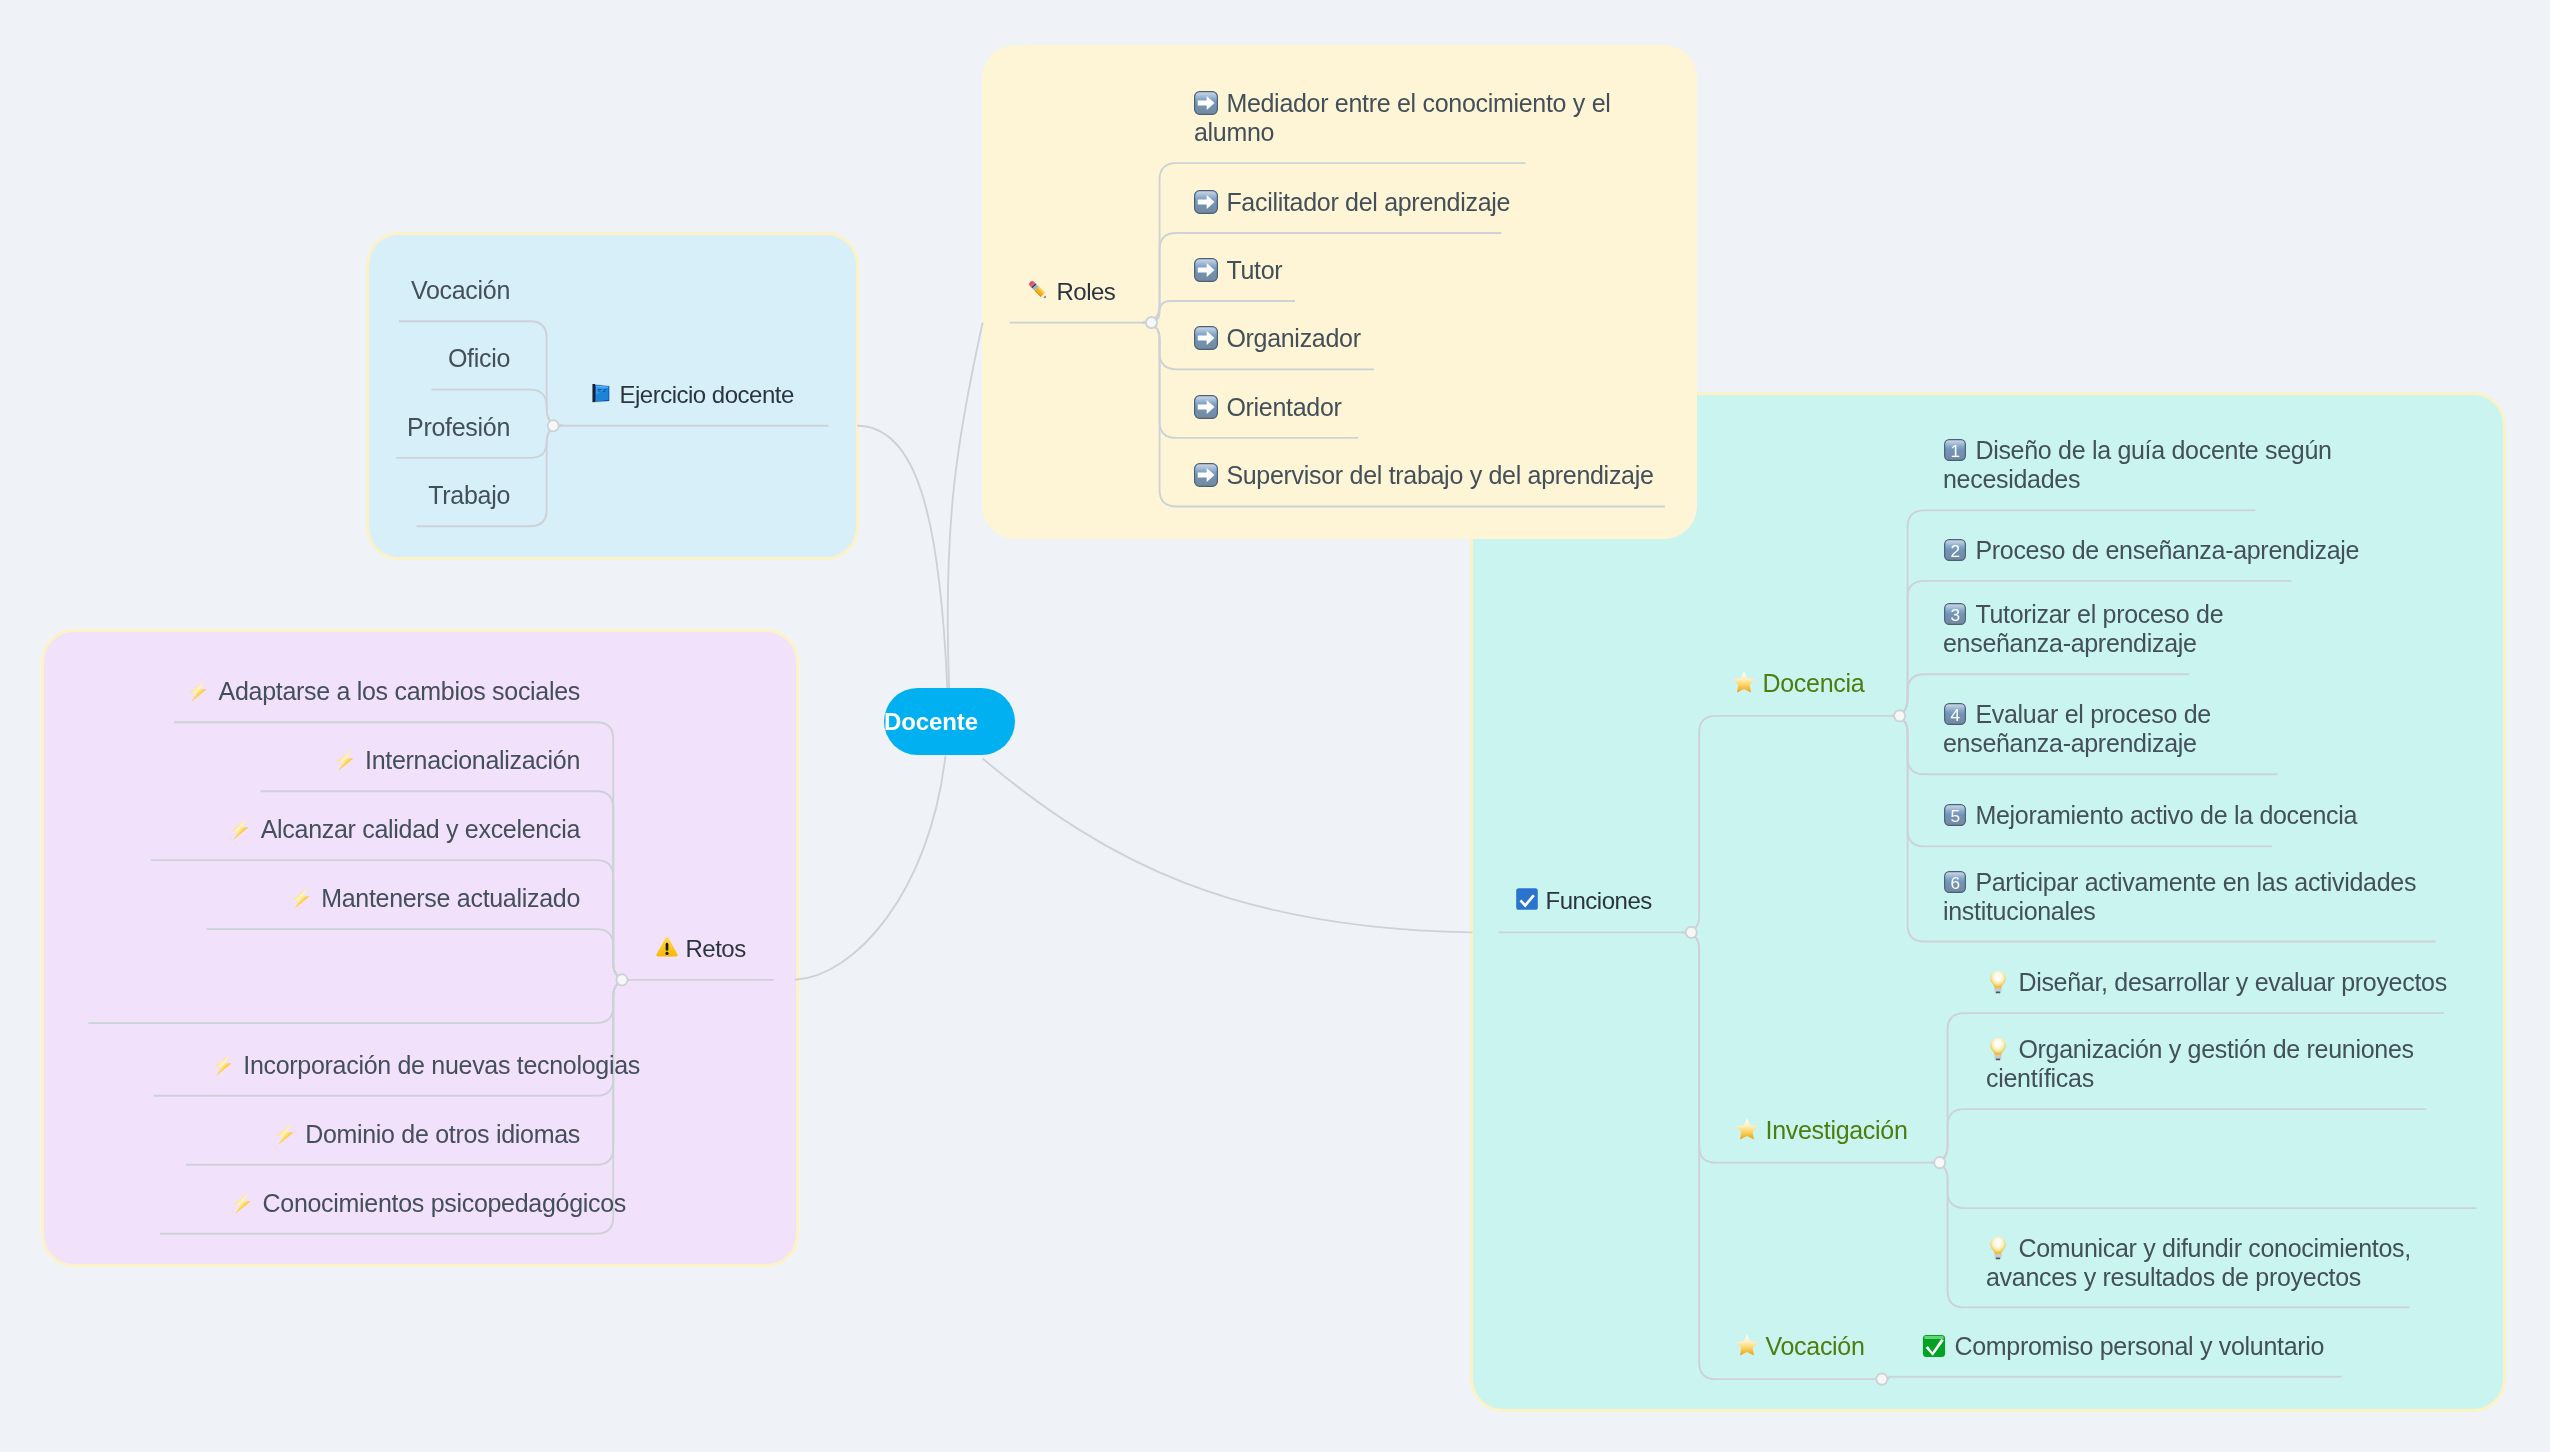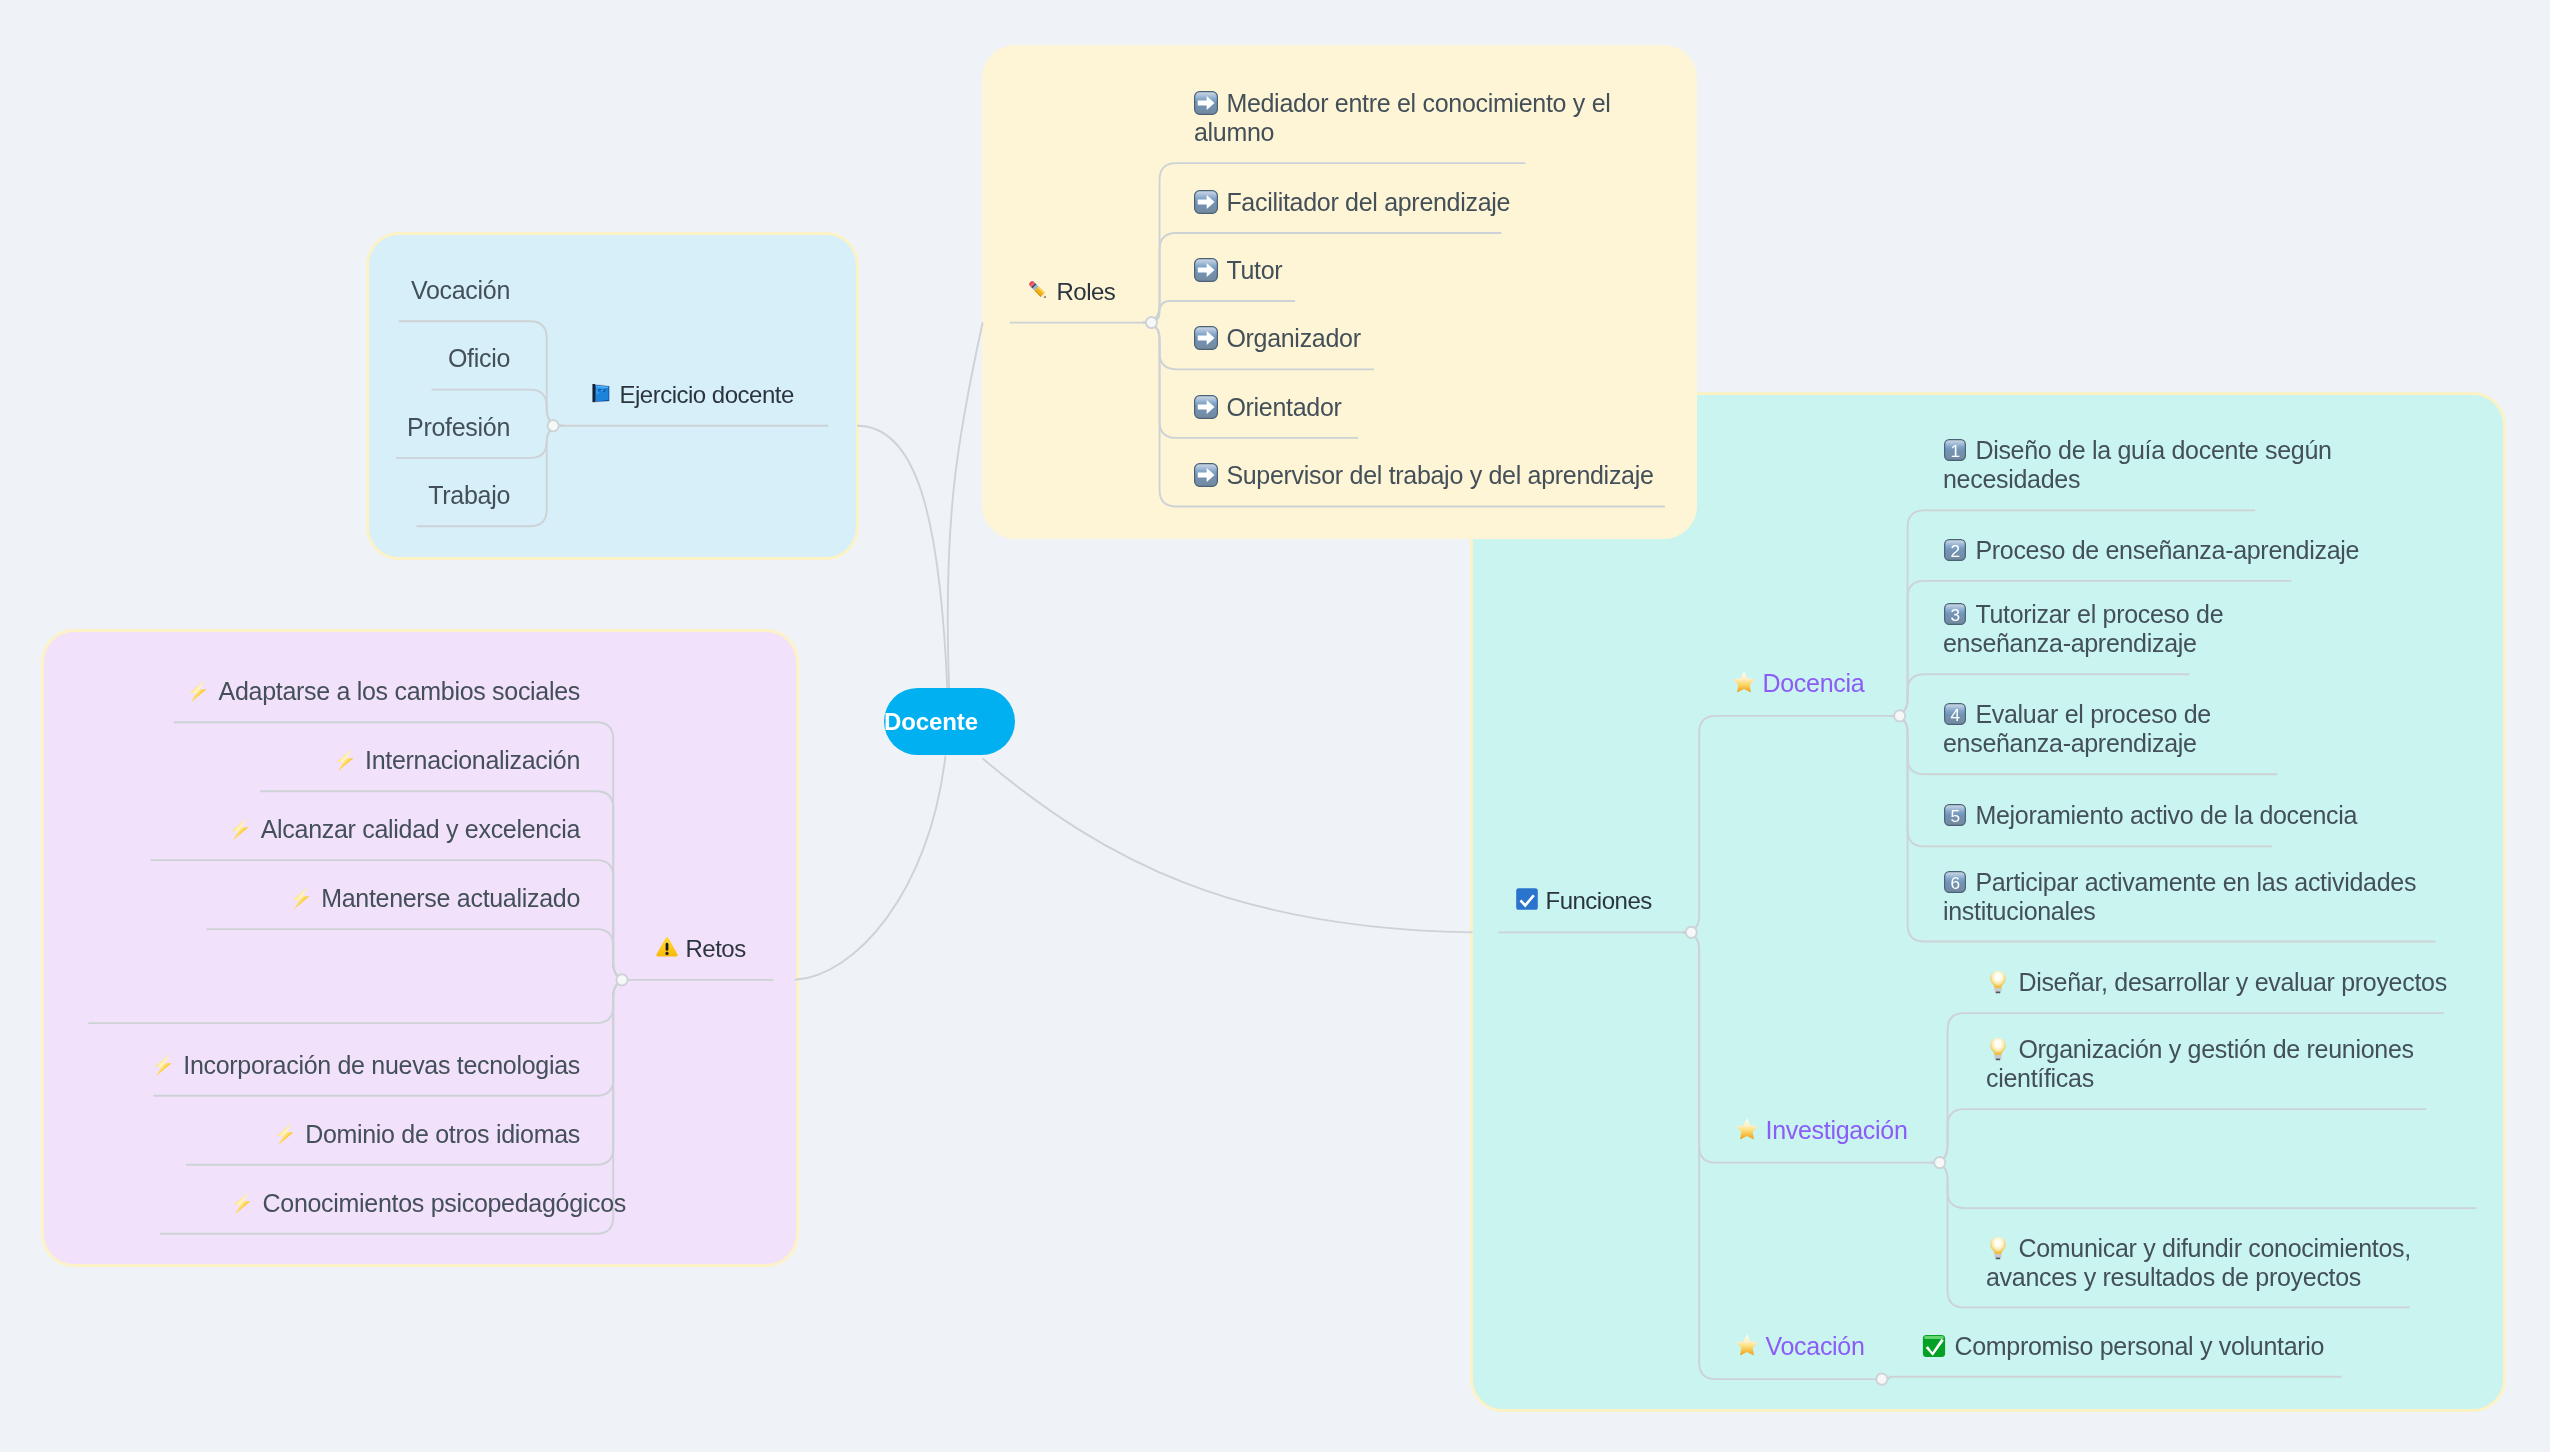--- a/index.html
+++ b/index.html
@@ -3,21 +3,21 @@
 <meta charset="utf-8">
 <title>Docente</title>
 <style>
 html,body{margin:0;padding:0;background:#eff3f7;}
 body{width:2550px;height:1452px;overflow:hidden;font-family:"Liberation Sans",sans-serif;}
 #stage{position:relative;width:2550px;height:1452px;background:#eff3f7;}
 .box{position:absolute;box-sizing:border-box;}
 svg.links{position:absolute;left:0;top:0;width:2550px;height:1452px;overflow:visible;}
 .leaf{position:absolute;color:#434f59;font-size:25px;line-height:29px;letter-spacing:-0.3px;}
 .ttl{position:absolute;color:#2b353f;font-weight:400;line-height:29px;white-space:nowrap;letter-spacing:-0.5px;}
-.sub{position:absolute;color:#8b5cf6;line-height:29px;white-space:nowrap;letter-spacing:-0.3px;}
+.sub{position:absolute;color:#4d7c0f;line-height:29px;white-space:nowrap;letter-spacing:-0.3px;}
 .ico{display:inline-block;}
 .lic{vertical-align:-2.8px;margin-right:8.4px;}
 .tic{vertical-align:-1.9px;margin-right:6.5px;}
 .root{position:absolute;background:#00b0f0;color:#fff;font-weight:700;font-size:24px;letter-spacing:-0.1px;
       border-radius:37px;display:flex;align-items:center;}
 </style>
 </head>
 <body>
 
 <div id="stage">
@@ -228,21 +228,21 @@
           <linearGradient id="ghv" x1="0.10" y1="0.0" x2="0.90" y2="1.0">
             <stop offset="0" stop-color="#f09a12"></stop>
             <stop offset="0.22" stop-color="#ffd44a"></stop>
             <stop offset="0.46" stop-color="#fff6cc"></stop>
             <stop offset="0.62" stop-color="#ffd142"></stop>
             <stop offset="1" stop-color="#ee910c"></stop>
           </linearGradient>
         </defs>
         <path d="M25.2 1.4 4.6 18.6h8.9L7.0 30.6 27.4 13.6h-9.1z" fill="url(#ghv)"></path>
       </svg><span>Mantenerse actualizado</span></div>
-<div class="leaf" style="top:1051px;right:1970px;text-align:right;"><svg class="ico lic" width="24" height="24" viewBox="0 0 32 32">
+<div class="leaf" style="top:1051px;right:1910px;text-align:right;"><svg class="ico lic" width="24" height="24" viewBox="0 0 32 32">
         <defs>
           <linearGradient id="ghv" x1="0.10" y1="0.0" x2="0.90" y2="1.0">
             <stop offset="0" stop-color="#f09a12"></stop>
             <stop offset="0.22" stop-color="#ffd44a"></stop>
             <stop offset="0.46" stop-color="#fff6cc"></stop>
             <stop offset="0.62" stop-color="#ffd142"></stop>
             <stop offset="1" stop-color="#ee910c"></stop>
           </linearGradient>
         </defs>
         <path d="M25.2 1.4 4.6 18.6h8.9L7.0 30.6 27.4 13.6h-9.1z" fill="url(#ghv)"></path>

